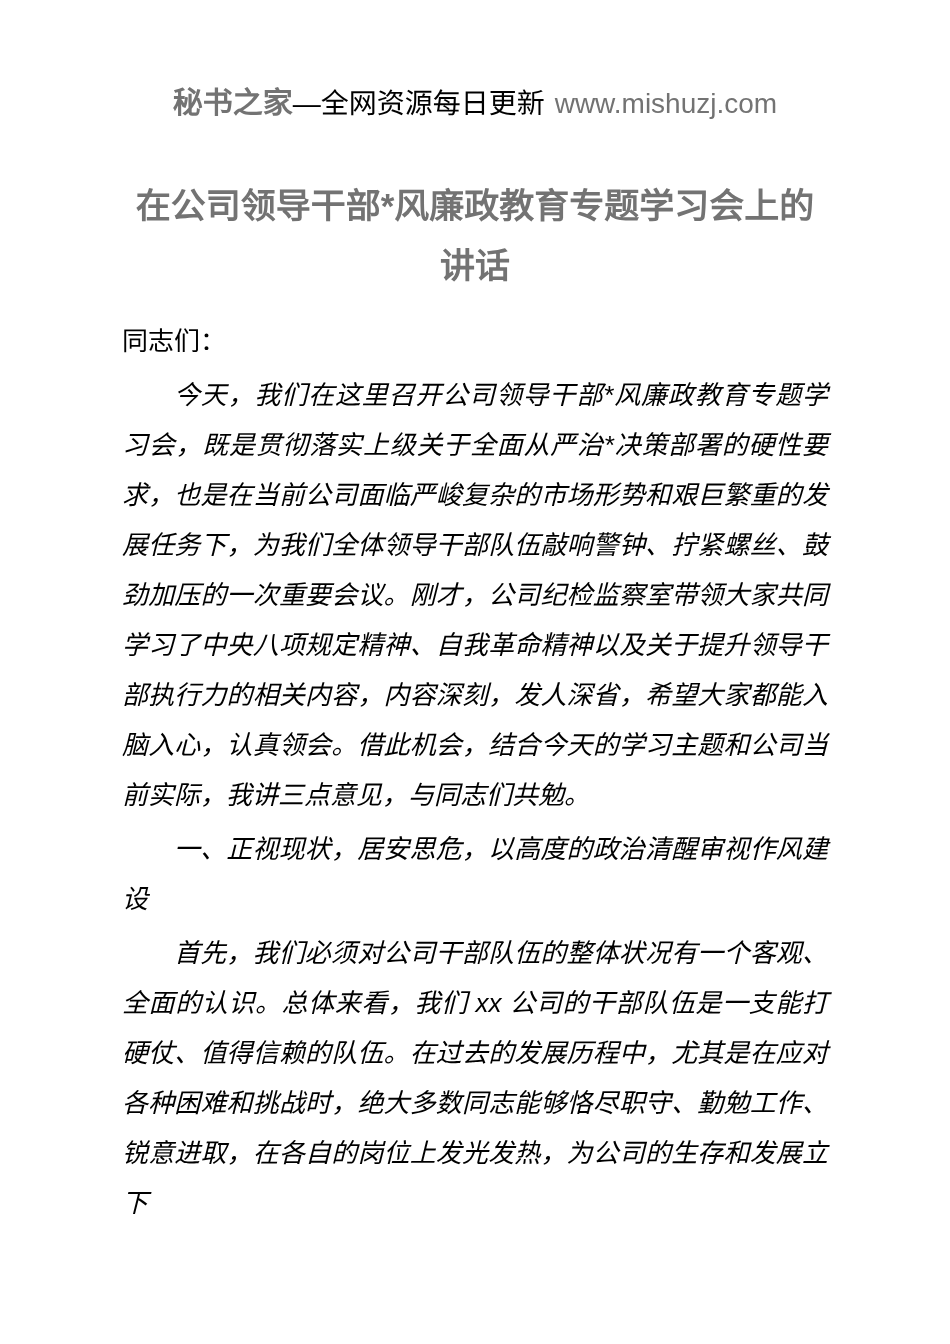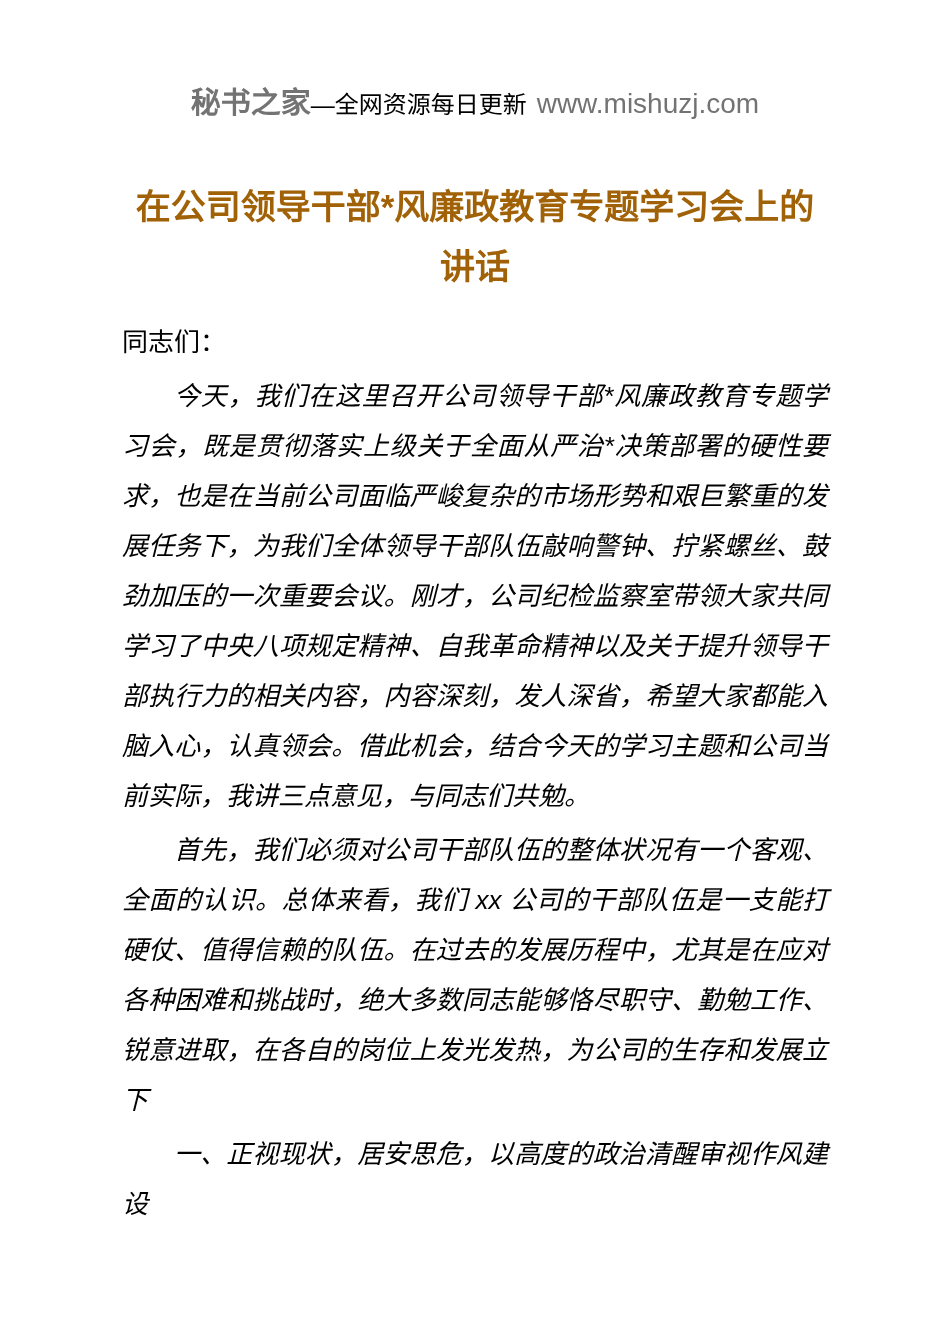--- a/index.html
+++ b/index.html
@@ -23,35 +23,35 @@
     line-height: 34px;
     white-space: nowrap;
   }
   .site-name {
     font-weight: bold;
     font-size: 30px;
     color: #ee1111;
   }
   .site-tagline {
     color: #000000;
-    font-size: 24px;
+    font-size: 28px;
   }
   .site-url {
     color: #1a1acd;
     font-size: 28px;
     margin-left: 0.35em;
   }
   .doc-title {
     margin: 55px auto 0 auto;
     max-width: 704px;
     text-align: center;
     font-size: 35px;
     line-height: 60px;
     font-weight: bold;
-    color: #a16207;
+    color: #737373;
   }
   .doc-body {
     margin-top: 20px;
     font-size: 26px;
     line-height: 50px;
     text-align: justify;
     text-justify: inter-ideograph;
   }
   .doc-body p { margin: 4px; }
   .para { text-indent: 2em; font-style: italic; }
@@ -63,17 +63,17 @@
 
 <div class="page">
 
   <div class="site-header"><span class="site-name" style="color: #737373;">秘书之家</span><span class="site-tagline">—全网资源每日更新</span><span class="site-url" style="color: #737373;">www.mishuzj.com</span></div>
 
   <h1 class="doc-title">在公司领导干部*风廉政教育专题学习会上的讲话</h1>
 
   <div class="doc-body">
     <p class="salutation">同志们：</p>
     <p class="para">今天，我们在这里召开公司领导干部*风廉政教育专题学习会，既是贯彻落实上级关于全面从严治*决策部署的硬性要求，也是在当前公司面临严峻复杂的市场形势和艰巨繁重的发展任务下，为我们全体领导干部队伍敲响警钟、拧紧螺丝、鼓劲加压的一次重要会议。刚才，公司纪检监察室带领大家共同学习了中央八项规定精神、自我革命精神以及关于提升领导干部执行力的相关内容，内容深刻，发人深省，希望大家都能入脑入心，认真领会。借此机会，结合今天的学习主题和公司当前实际，我讲三点意见，与同志们共勉。</p>
+    <p class="para section-heading">一、正视现状，居安思危，以高度的政治清醒审视作风建设</p>
     <p class="para">首先，我们必须对公司干部队伍的整体状况有一个客观、全面的认识。总体来看，我们 xx 公司的干部队伍是一支能打硬仗、值得信赖的队伍。在过去的发展历程中，尤其是在应对各种困难和挑战时，绝大多数同志能够恪尽职守、勤勉工作、锐意进取，在各自的岗位上发光发热，为公司的生存和发展立下</p>
-    <p class="para section-heading">一、正视现状，居安思危，以高度的政治清醒审视作风建设</p>
   </div>
 
 </div>
 
 </body></html>

